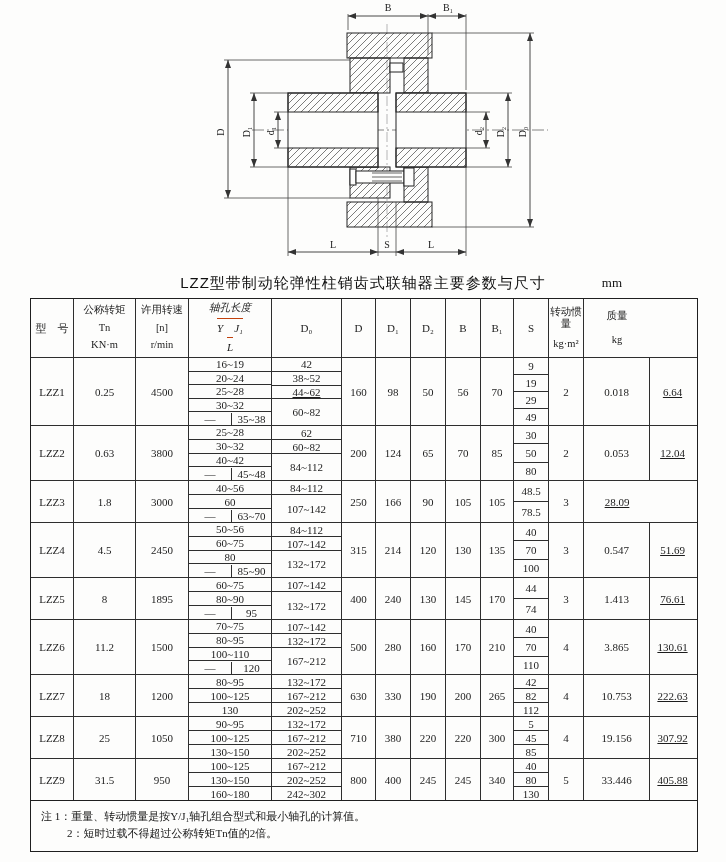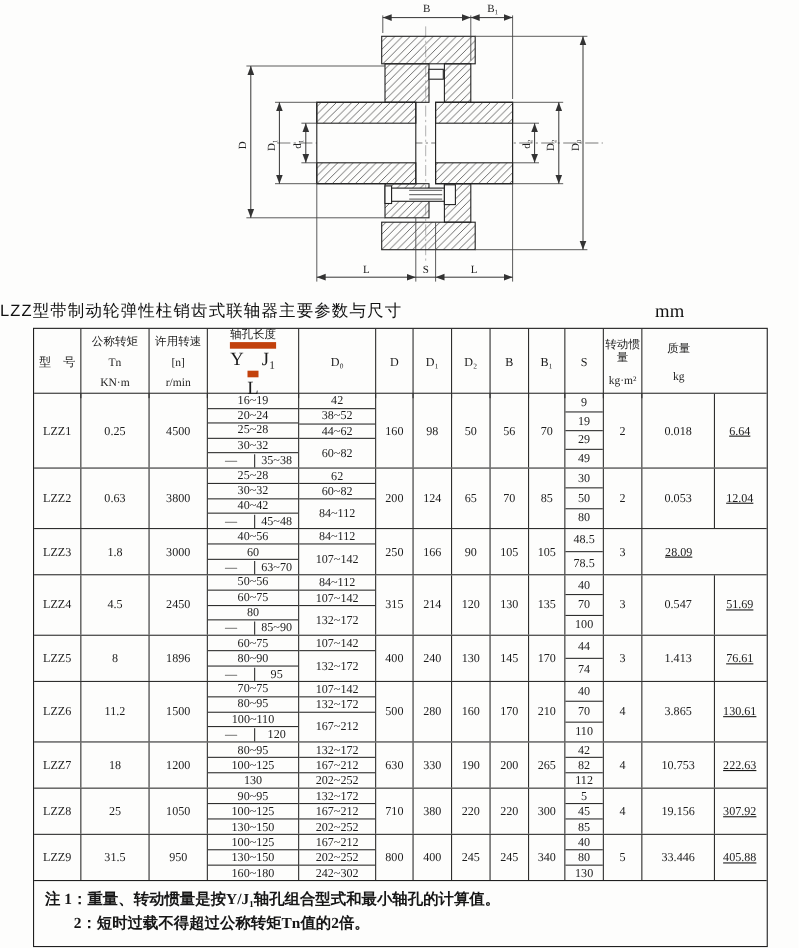--- a/index.html
+++ b/index.html
@@ -2,51 +2,51 @@
 <html><head>
 <meta charset="utf-8">
 <style>
   html,body{margin:0;padding:0;background:#ffffff;}
   .page{position:relative;width:726px;height:862px;background:#fdfdfc;overflow:hidden;
         font-family:"Liberation Serif","DejaVu Serif","DejaVu Sans",serif;color:#1c1c1c;}
   
   .draw-wrap{width:726px;height:268px;}
   svg text{font-family:"Liberation Serif","DejaVu Serif","DejaVu Sans",serif;font-size:10px;fill:#222;}
   
-  .title-row{position:relative;height:30px;line-height:30px;}
+  .title-row{position:relative;height:30px;line-height:30px;text-align:center;}
   .main-title{font-family:"Liberation Sans","DejaVu Sans",sans-serif;font-size:15px;letter-spacing:1px;color:#111;}
-  .unit{position:absolute;right:104px;top:0;font-size:17px;color:#111;}
+  .unit{position:absolute;right:104px;top:0;font-size:13px;color:#111;}
   
   .tbl{width:666px;margin-left:30px;border:1.6px solid #1f1f1f;background:#fdfdfc;}
   .grid{display:grid;grid-template-columns:43px 62px 53px 83px 70px 34px 35px 35px 35px 33px 35px 35px 66px 45px;}
   .thead{height:58px;border-bottom:1px solid #2e2e2e;}
   .hcell{border-right:1px solid #2e2e2e;display:flex;flex-direction:column;align-items:center;
          justify-content:space-evenly;font-size:10.5px;text-align:center;line-height:1.15;}
   .hcell:last-child{border-right:none;}
   .hsingle{justify-content:center;font-size:11px;}
-  .hgroup{padding:0;justify-content:stretch;}
+  .hgroup{padding:0;justify-content:stretch;font-style:italic;}
   .hg-top{flex:2;display:flex;align-items:center;justify-content:center;}
-  .hg-mid{flex:1;display:flex;align-items:center;justify-content:center;border-top:6px solid #c2410c;font-size:17px;}
+  .hg-mid{flex:1;display:flex;align-items:center;justify-content:center;border-top:1px solid #c2410c;font-size:11px;}
   .hg-bot{flex:1;display:flex;align-items:stretch;border-top:1px solid #2e2e2e;font-size:11px;}
   .hg-d1{flex:0 0 42px;border-right:1px solid #2e2e2e;display:flex;align-items:center;justify-content:center;}
   .hg-d2{flex:1;display:flex;align-items:center;justify-content:center;}
   .band{border-bottom:1px solid #2e2e2e;}
   .band:last-child{border-bottom:none;}
   .cell{border-right:1px solid #2e2e2e;display:flex;align-items:center;justify-content:center;
         font-size:11px;min-height:100%;}
   .cell:last-child{border-right:none;text-decoration:underline;}
   .stack{flex-direction:column;align-items:stretch;justify-content:stretch;padding:0;}
   .sub{flex:1;display:flex;align-items:center;justify-content:center;min-height:12px;}
   .sb{border-bottom:1px solid #2e2e2e;}
   .splitrow{padding:0;}
   .half{display:flex;align-items:center;justify-content:center;}
   .h1{flex:0 0 42px;border-right:1px solid #2e2e2e;}
   .h2{flex:1;}
   
-  .notes{border-top:1.4px solid #1f1f1f;padding:7px 10px 9px 10px;font-size:14px;line-height:1.55;color:#161616;font-weight:bold;}
+  .notes{border-top:1.4px solid #1f1f1f;padding:7px 10px 9px 10px;font-size:11px;line-height:1.55;color:#161616;}
   .note-line2{padding-left:26px;}
 </style>
 </head>
 <body>
 
 <div class="page">
 
   <div class="draw-wrap">
     <svg width="726" height="268" viewBox="0 0 726 268">
       <defs>
@@ -188,21 +188,21 @@
             <div class="sub sb">25~28</div>
             <div class="sub sb">30~32</div>
             <div class="sub splitrow">
               <div class="half h1">—</div>
               <div class="half h2">35~38</div>
             </div>
           </div>
           <div class="cell stack">
             <div class="sub sb" style="flex: 1 1 0%;">42</div>
             <div class="sub sb" style="flex: 1 1 0%;">38~52</div>
-            <div class="sub sb" style="flex: 1 1 0%;">44~62</div>
+            <div class="sub sb" style="flex: 1 1 0%; text-decoration: underline;">44~62</div>
             <div class="sub" style="flex: 2 1 0%;">60~82</div>
           </div>
           <div class="cell c-d0">160</div>
           <div class="cell c-d">98</div>
           <div class="cell c-d1cap">50</div>
           <div class="cell c-d2cap">56</div>
           <div class="cell c-b">70</div>
           <div class="cell stack">
             <div class="sub sb">9</div>
             <div class="sub sb">19</div>
@@ -301,21 +301,21 @@
             <div class="sub sb">70</div>
             <div class="sub">100</div>
           </div>
           <div class="cell c-s">3</div>
           <div class="cell c-inertia">0.547</div>
           <div class="cell c-mass">51.69</div>
         </div>
         <div class="band grid" style="height: 41px;">
           <div class="cell c-model">LZZ5</div>
           <div class="cell c-tn">8</div>
-          <div class="cell c-rpm">1896</div>
+          <div class="cell c-rpm">1895</div>
           <div class="cell stack">
             <div class="sub sb">60~75</div>
             <div class="sub sb">80~90</div>
             <div class="sub splitrow">
               <div class="half h1">—</div>
               <div class="half h2">95</div>
             </div>
           </div>
           <div class="cell stack">
             <div class="sub sb" style="flex: 1 1 0%;">107~142</div>

